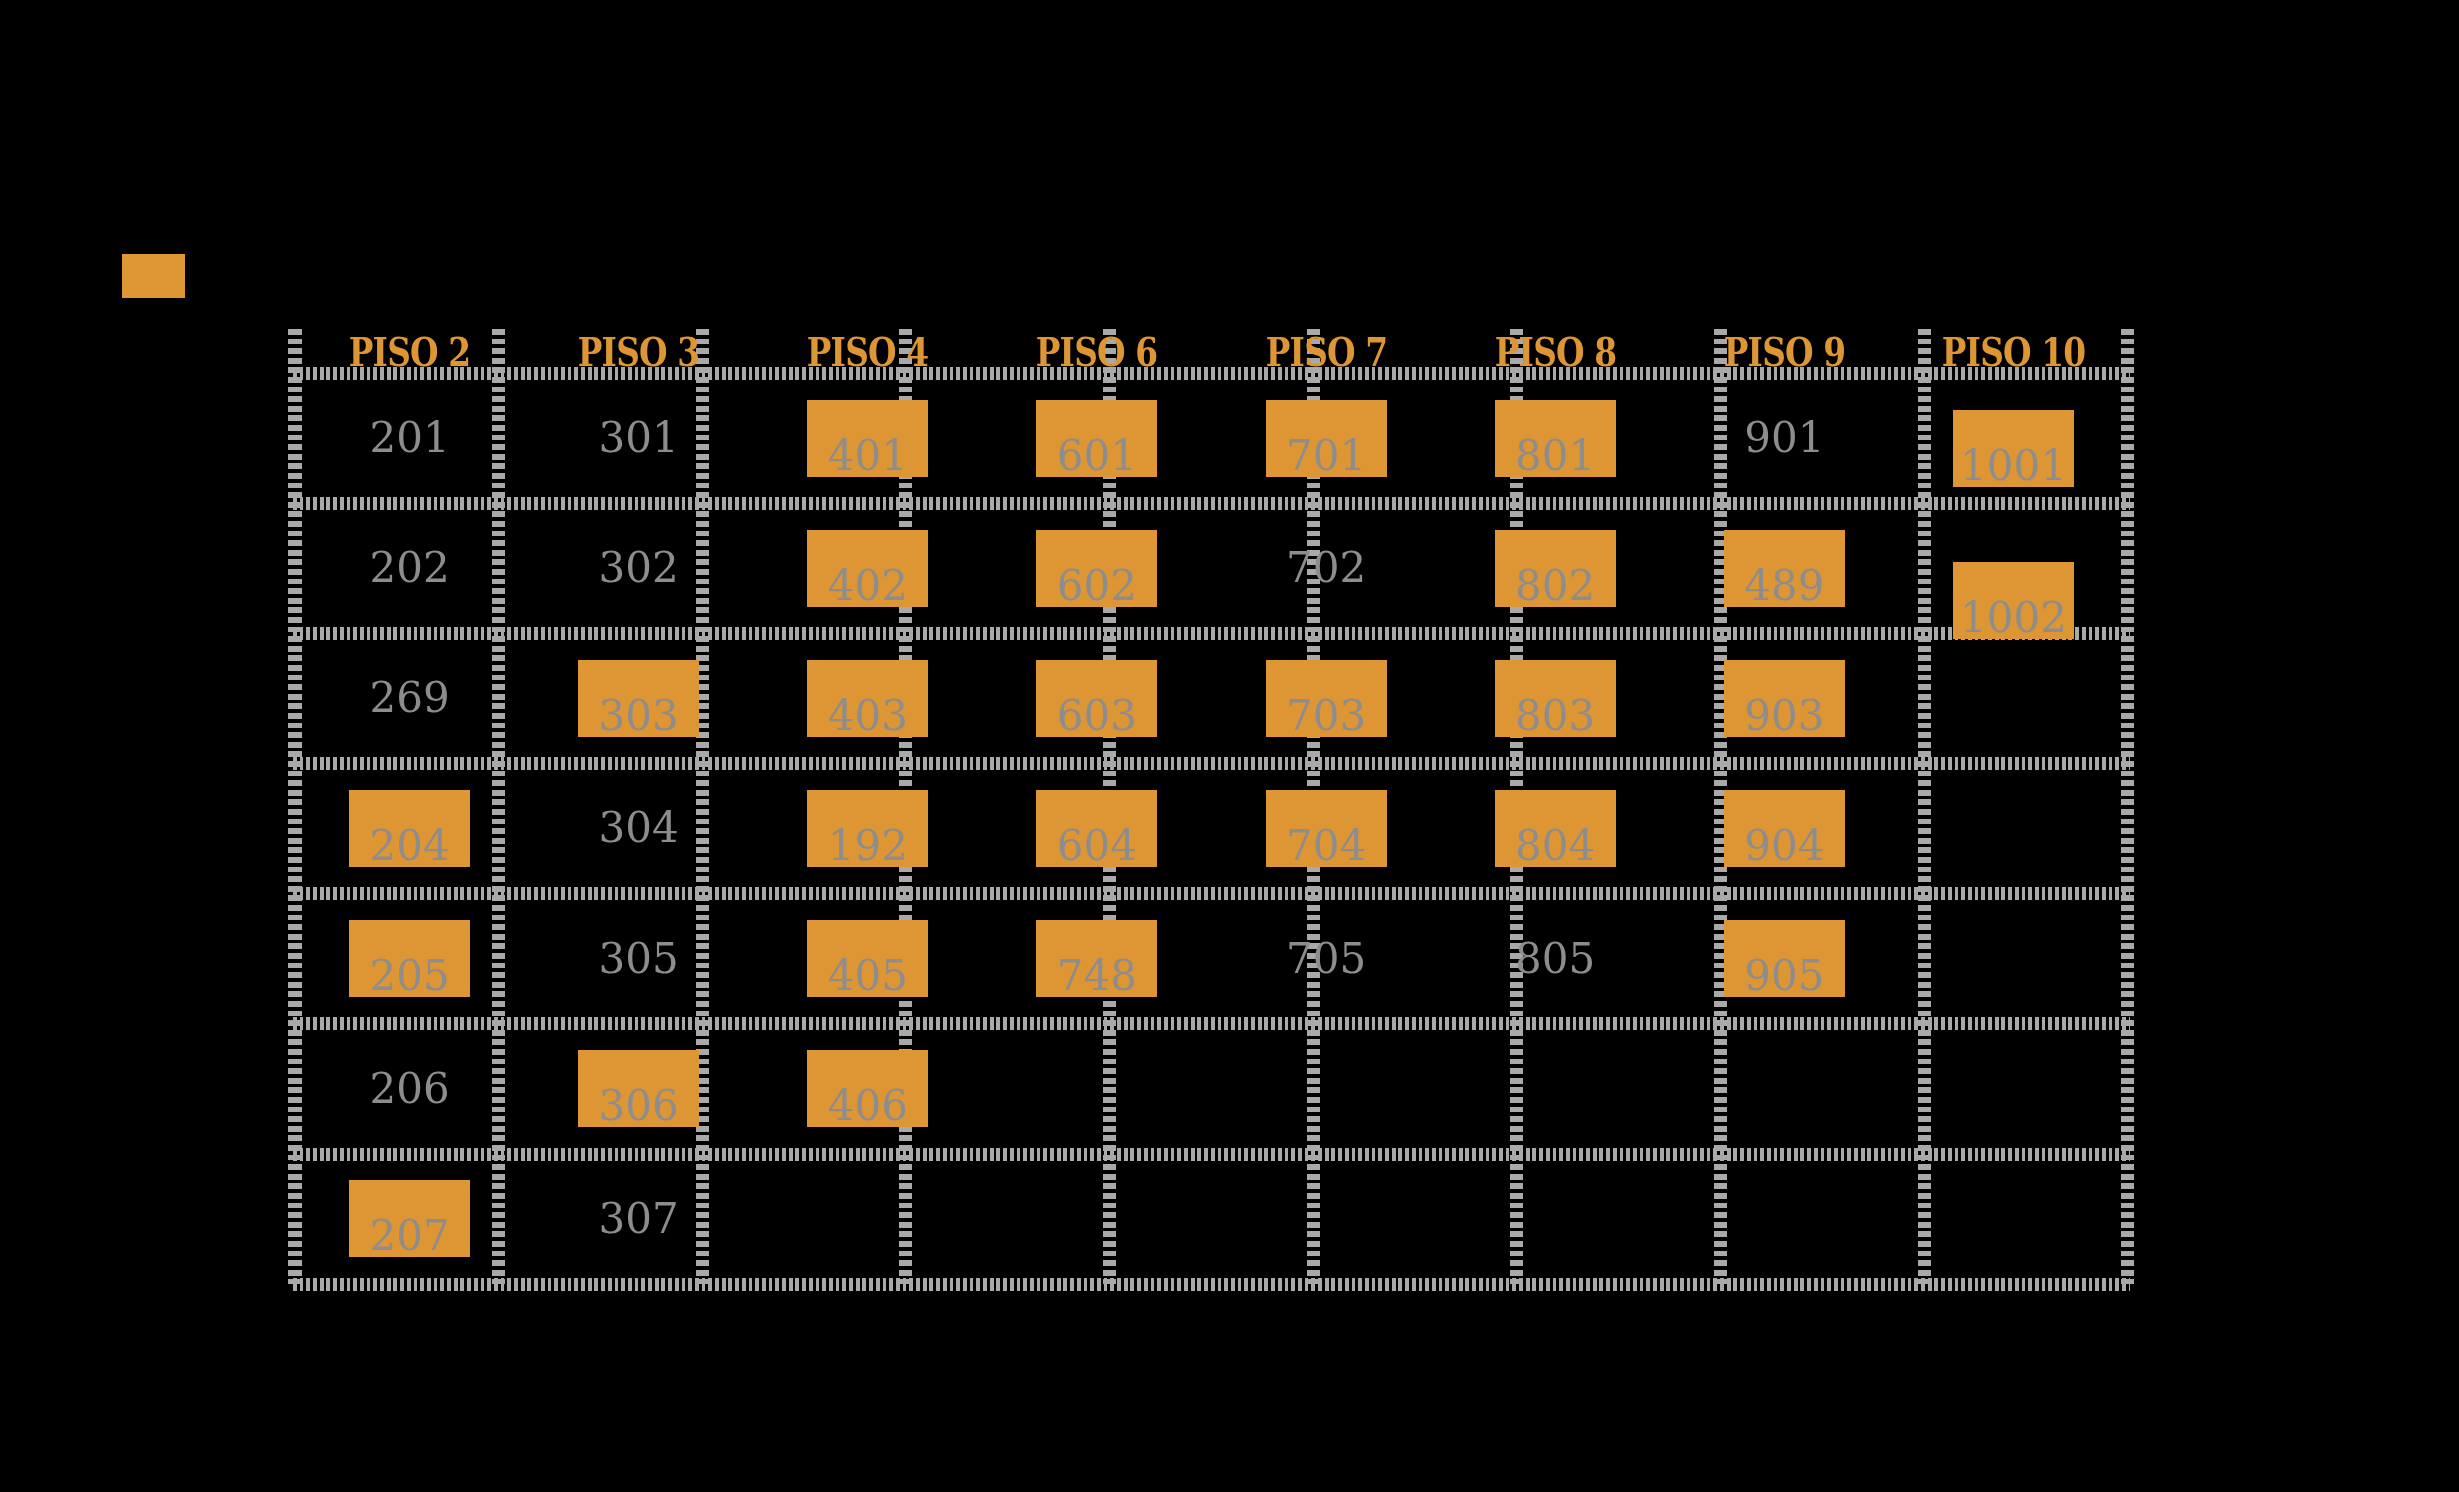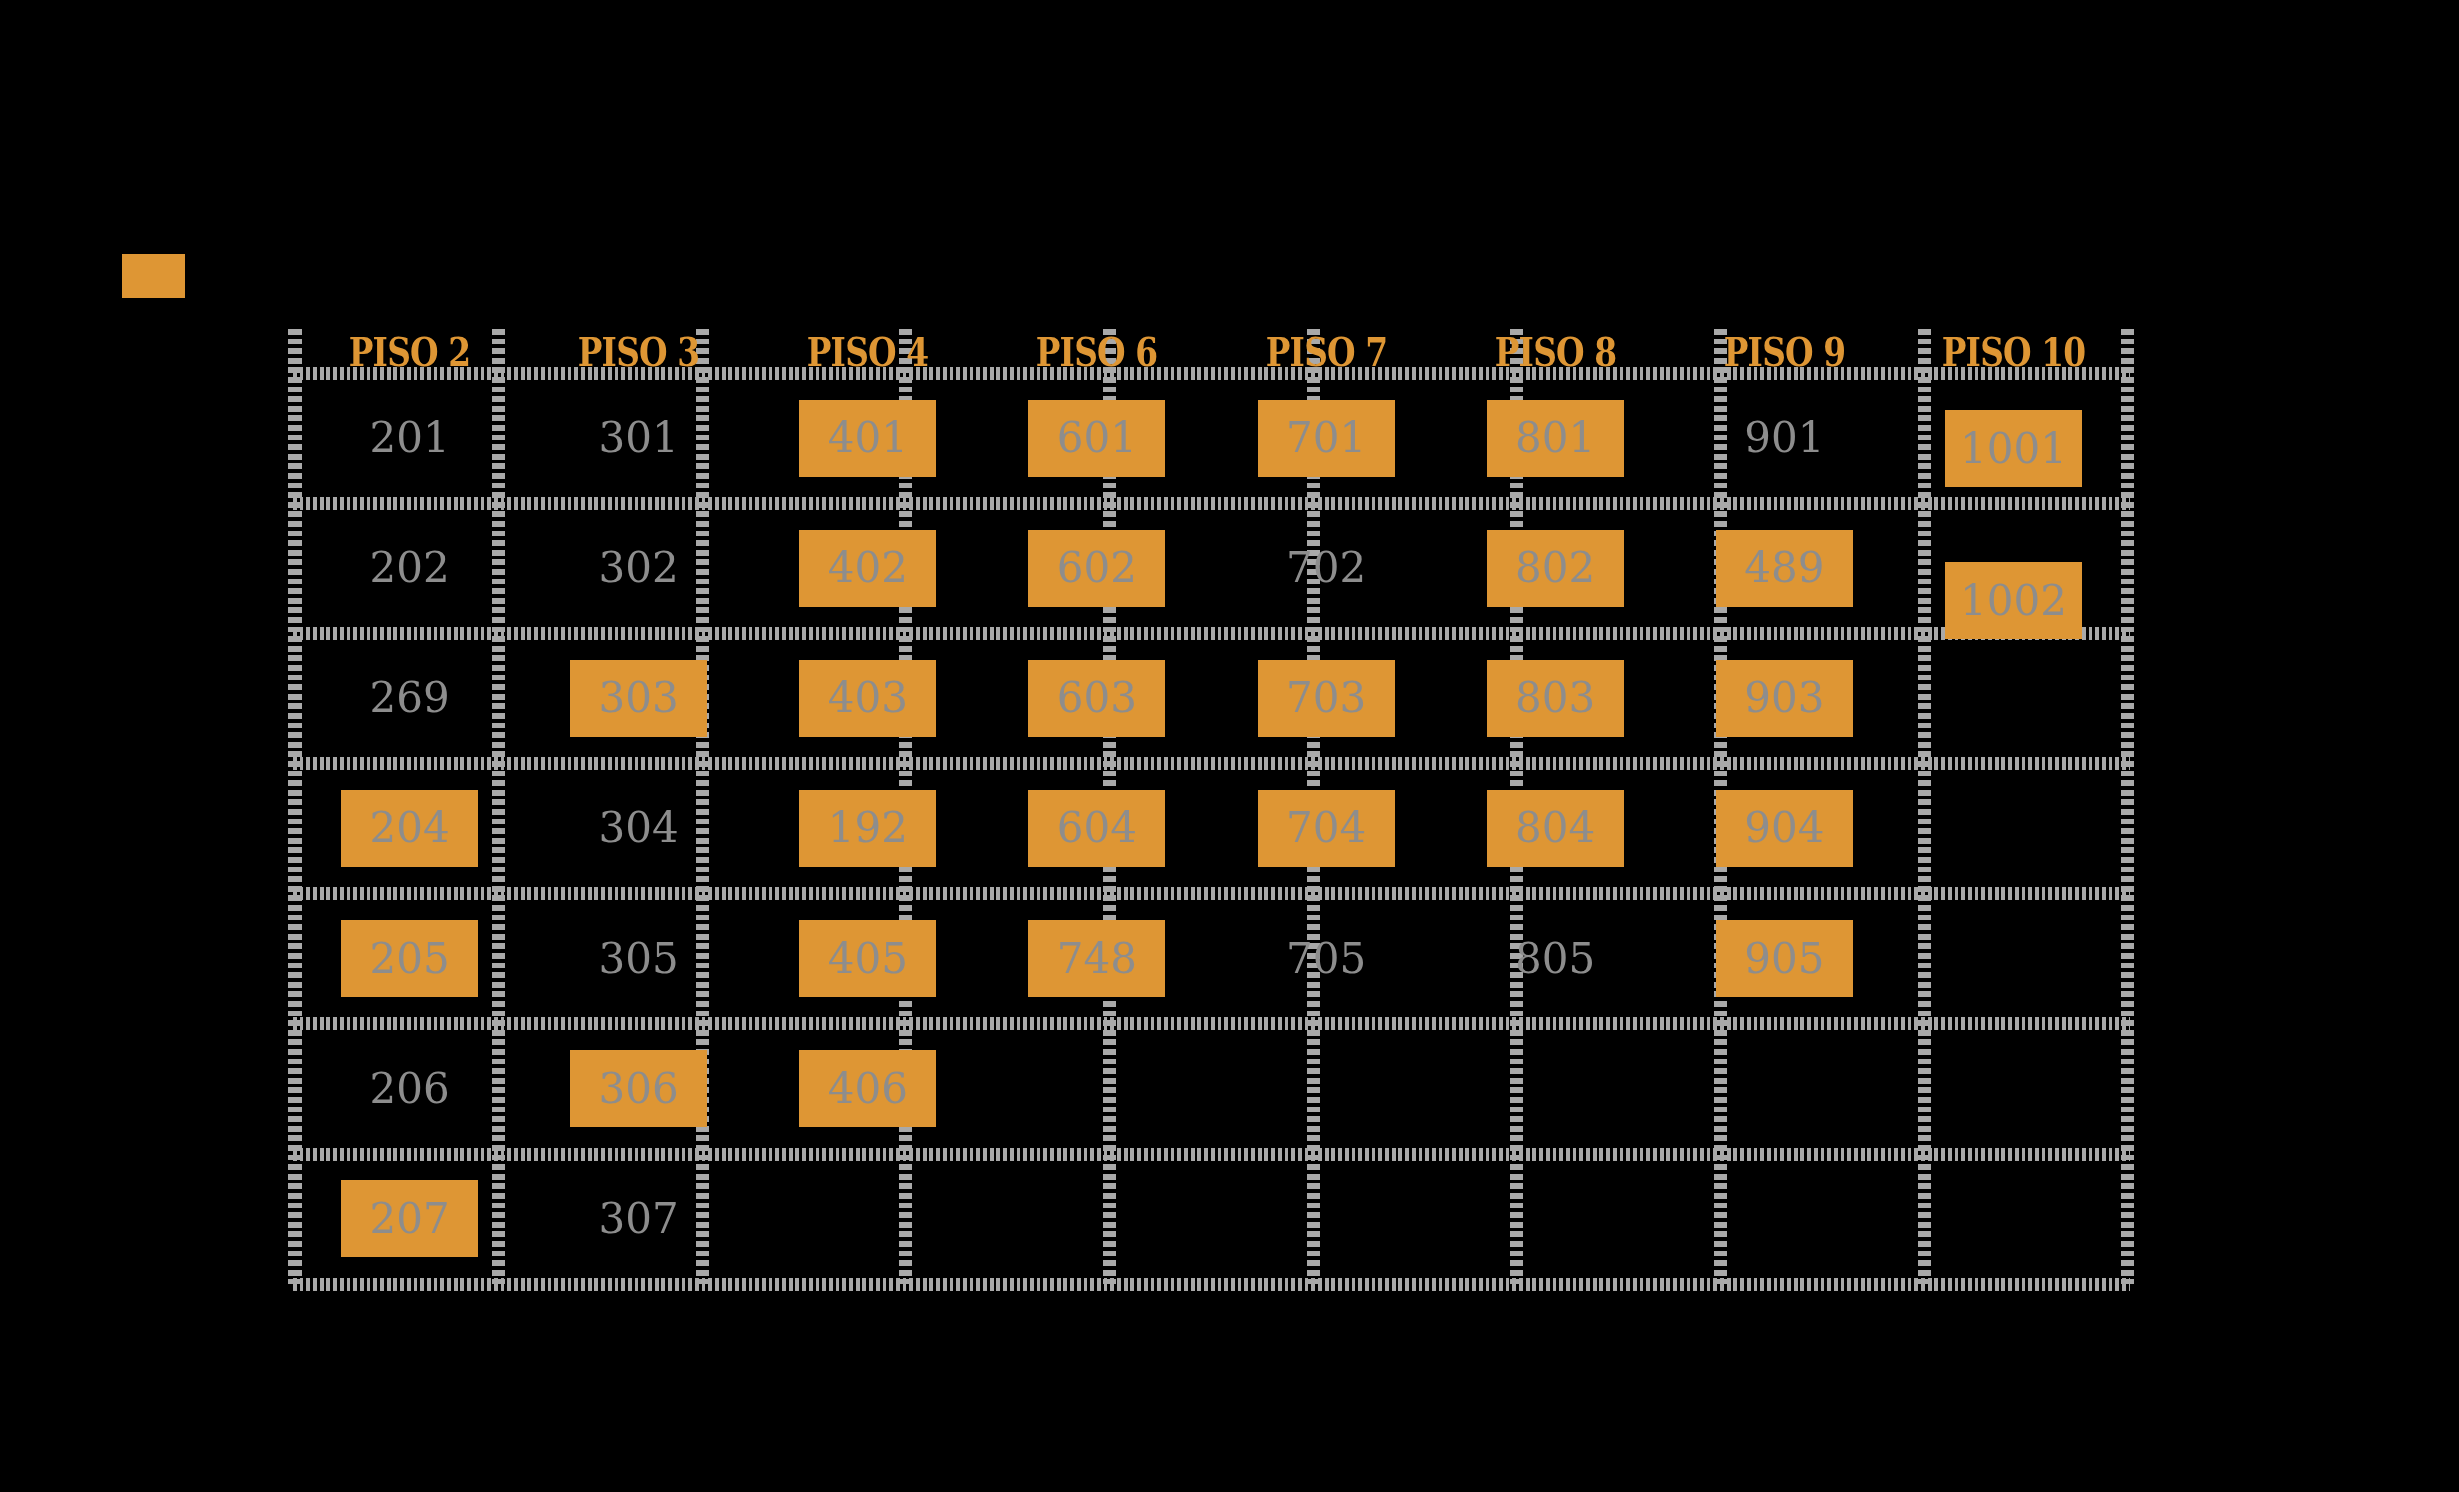--- a/index.html
+++ b/index.html
@@ -52,24 +52,24 @@
     letter-spacing:-1px;
   }
   .unit-cell{
     flex:1 1 0;
     position:relative;
     display:flex;
     align-items:center;
     justify-content:center;
   }
   .unit-box{
-    width:137px;height:77px;
+    width:121px;height:77px;
     background:var(--accent);
     display:flex;
-    align-items:center;
+    align-items:flex-end;
     justify-content:center;
   }
   .unit-number{
     font-size:42px;
     color:var(--cell-text);
     line-height:1;
     white-space:nowrap;
   }
   .grid-lines{
     position:absolute;

